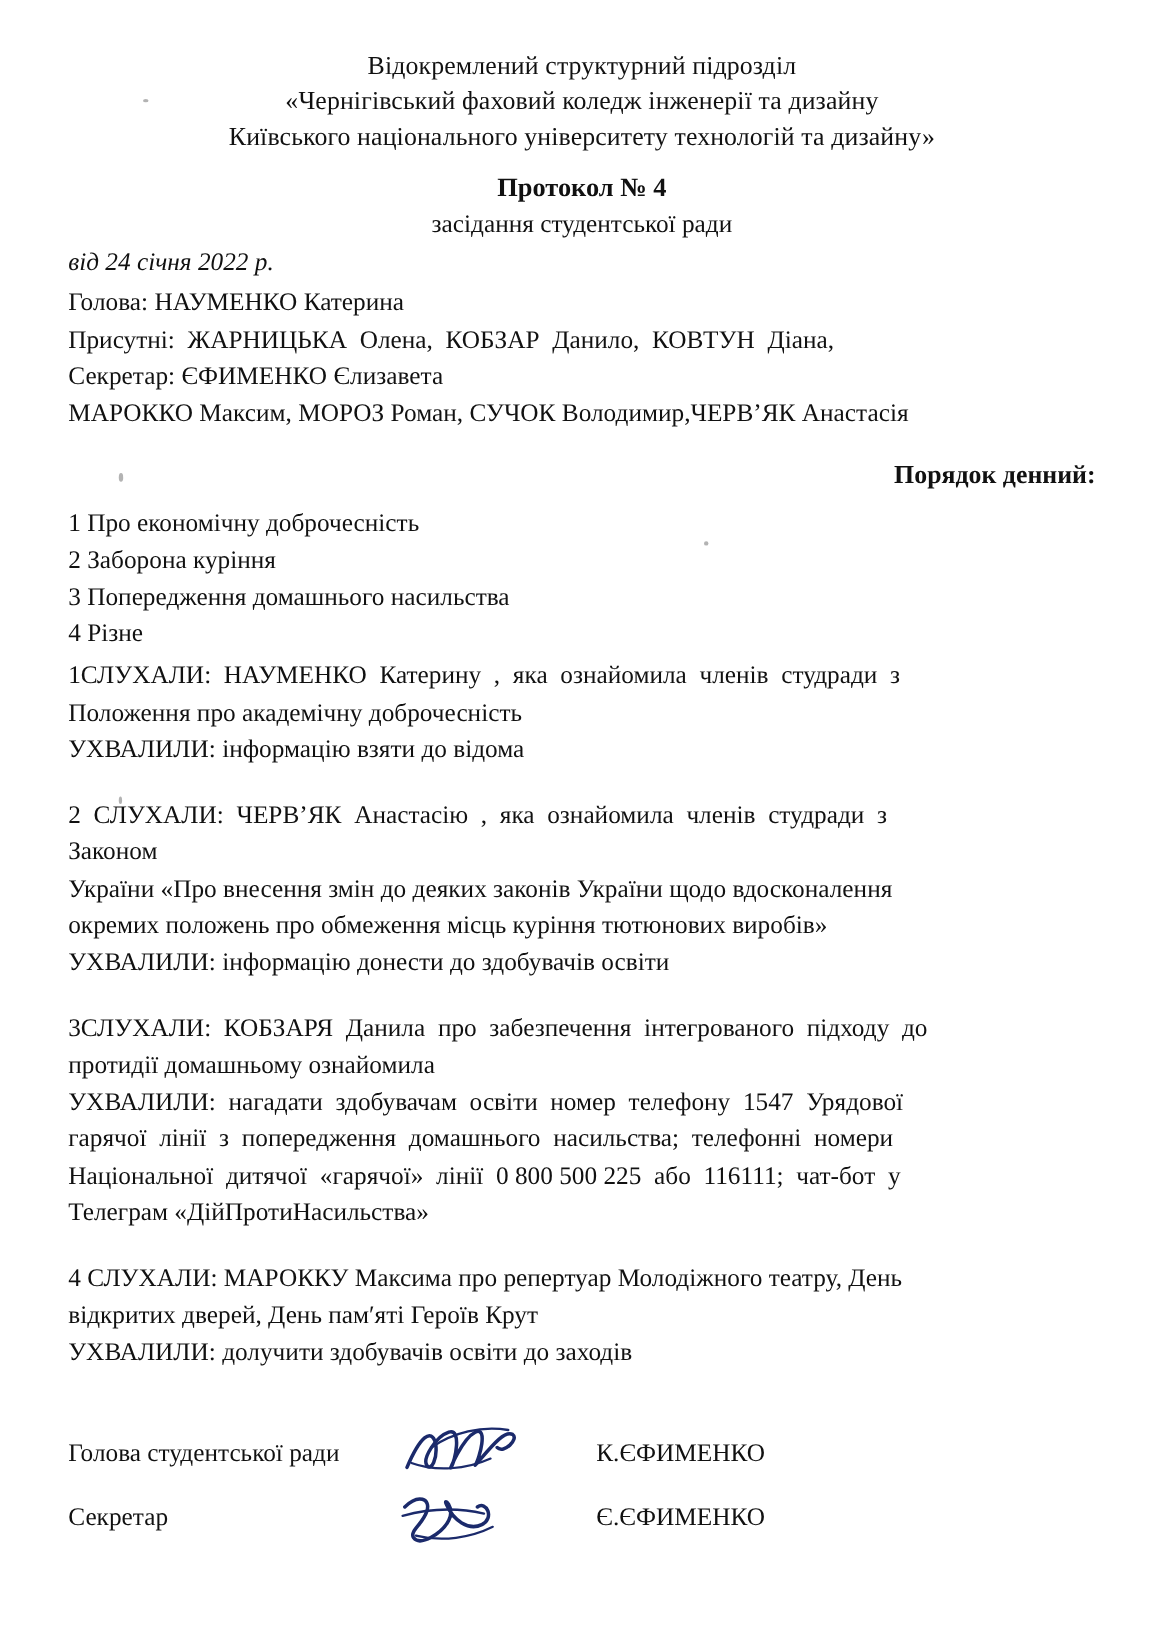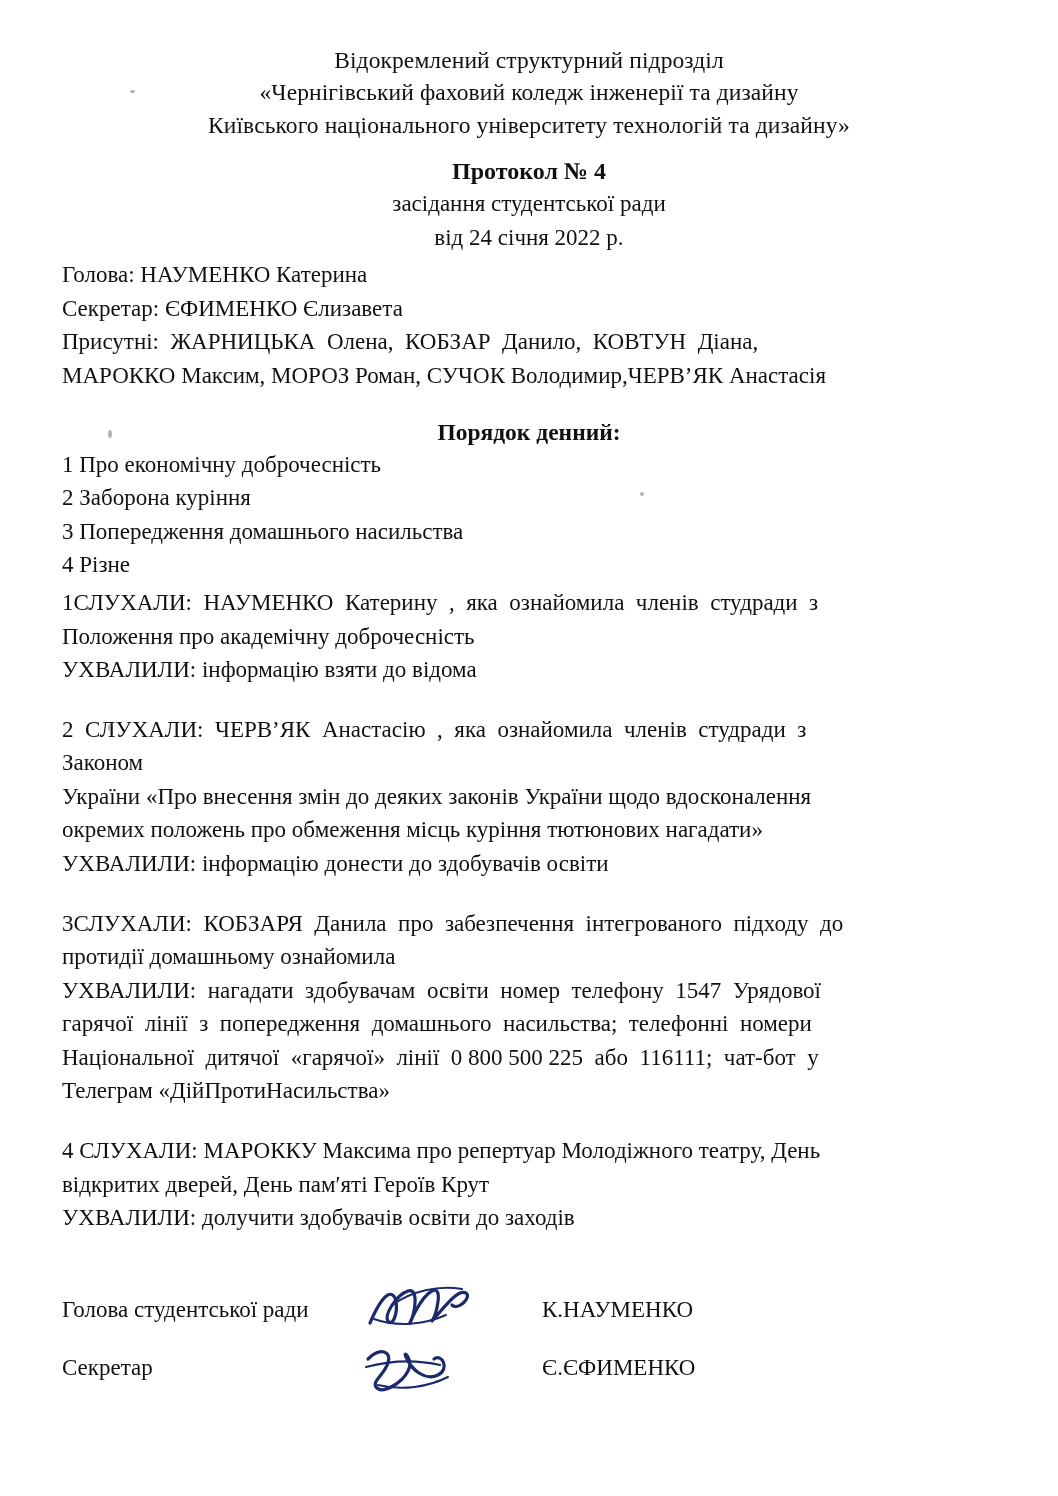--- a/index.html
+++ b/index.html
@@ -38,40 +38,40 @@
     margin-top: 14px;
     line-height: 1.38;
   }
   .doc-subtitle {
     text-align: center;
     font-weight: normal;
     font-size: 23px;
     line-height: 1.38;
   }
   .doc-date {
-    text-align: center;
     font-size: 23px;
     line-height: 1.4;
     margin-top: 2px;
+    font-style: italic;
   }
 
   .body-text {
     font-size: 23px;
     line-height: 1.46;
     margin-top: 4px;
   }
   .line { white-space: pre-wrap; }
   .spacer-md { height: 22px; }
 
   .agenda-title {
-    text-align: center;
+    text-align: right;
     font-weight: bold;
     font-size: 23.5px;
     margin-top: 26px;
-    margin-bottom: 2px;
+    margin-bottom: 13px;
   }
   .agenda-item {
     font-size: 23px;
     line-height: 1.46;
   }
 
   .signatures {
     margin-top: 46px;
     font-size: 23px;
   }
@@ -113,22 +113,22 @@
     <div>«Чернігівський фаховий коледж інженерії та дизайну</div>
     <div>Київського національного університету технологій та дизайну»</div>
   </div>
 
   <div class="doc-title">Протокол № 4</div>
   <div class="doc-subtitle">засідання студентської ради</div>
   <div class="doc-date">від 24 січня 2022 р.</div>
 
   <div class="body-text">
     <div class="line">Голова: НАУМЕНКО Катерина</div>
+    <div class="line">Присутні:  ЖАРНИЦЬКА  Олена,  КОБЗАР  Данило,  КОВТУН  Діана,</div>
     <div class="line">Секретар: ЄФИМЕНКО Єлизавета</div>
-    <div class="line">Присутні:  ЖАРНИЦЬКА  Олена,  КОБЗАР  Данило,  КОВТУН  Діана,</div>
     <div class="line">МАРОККО Максим, МОРОЗ Роман, СУЧОК Володимир,ЧЕРВ’ЯК Анастасія</div>
   </div>
 
   <div class="agenda-title">Порядок денний:</div>
   <div>
     <div class="agenda-item">1 Про економічну доброчесність</div>
     <div class="agenda-item">2 Заборона куріння</div>
     <div class="agenda-item">3 Попередження домашнього насильства</div>
     <div class="agenda-item">4 Різне</div>
   </div>
@@ -138,21 +138,21 @@
     <div class="line">Положення про академічну доброчесність</div>
     <div class="line">УХВАЛИЛИ: інформацію взяти до відома</div>
   </div>
 
   <div class="spacer-md"></div>
 
   <div class="body-text">
     <div class="line">2  СЛУХАЛИ:  ЧЕРВ’ЯК  Анастасію  ,  яка  ознайомила  членів  студради  з</div>
     <div class="line">Законом</div>
     <div class="line">України «Про внесення змін до деяких законів України щодо вдосконалення</div>
-    <div class="line">окремих положень про обмеження місць куріння тютюнових нагадати»</div>
+    <div class="line">окремих положень про обмеження місць куріння тютюнових виробів»</div>
     <div class="line">УХВАЛИЛИ: інформацію донести до здобувачів освіти</div>
   </div>
 
   <div class="spacer-md"></div>
 
   <div class="body-text">
     <div class="line">3СЛУХАЛИ:  КОБЗАРЯ  Данила  про  забезпечення  інтегрованого  підходу  до</div>
     <div class="line">протидії домашньому ознайомила</div>
     <div class="line">УХВАЛИЛИ:  нагадати  здобувачам  освіти  номер  телефону  1547  Урядової</div>
     <div class="line">гарячої  лінії  з  попередження  домашнього  насильства;  телефонні  номери</div>
@@ -171,21 +171,21 @@
   <div class="signatures">
     <div class="sig-row">
       <div class="sig-role">Голова студентської ради</div>
       <div class="sig-mark">
         <svg class="sig-svg" width="180" height="70" viewBox="0 0 180 70" fill="none">
           <path d="M8 48 C20 20, 30 12, 34 26 C36 40, 30 52, 26 46 C22 40, 34 20, 46 16 C58 12, 52 42, 48 48 C46 52, 58 22, 70 16 C82 10, 74 40, 70 46 C84 30, 96 14, 104 18 C110 22, 96 36, 90 30" stroke="#1b2a6b" stroke-width="3.2" stroke-linecap="round" stroke-linejoin="round"></path>
           <path d="M30 30 C50 16, 76 10, 100 14" stroke="#1b2a6b" stroke-width="2.2" stroke-linecap="round"></path>
           <path d="M12 44 C34 52, 62 50, 84 40" stroke="#1b2a6b" stroke-width="2" stroke-linecap="round"></path>
         </svg>
       </div>
-      <div class="sig-name">К.НАУМЕНКО</div>
+      <div class="sig-name">К.ЄФИМЕНКО</div>
     </div>
 
     <div class="sig-row">
       <div class="sig-role">Секретар</div>
       <div class="sig-mark">
         <svg class="sig-svg" width="180" height="70" viewBox="0 0 180 70" fill="none">
           <path d="M6 26 C18 14, 30 18, 26 30 C22 42, 10 48, 14 54 C20 62, 40 50, 46 38 C52 26, 40 16, 44 24 C50 38, 64 48, 76 42 C88 36, 80 20, 72 26" stroke="#1b2a6b" stroke-width="3.2" stroke-linecap="round" stroke-linejoin="round"></path>
           <path d="M4 34 C26 28, 52 26, 78 32" stroke="#1b2a6b" stroke-width="2.2" stroke-linecap="round"></path>
           <path d="M16 52 C40 58, 66 54, 86 44" stroke="#1b2a6b" stroke-width="2" stroke-linecap="round"></path>
         </svg>

